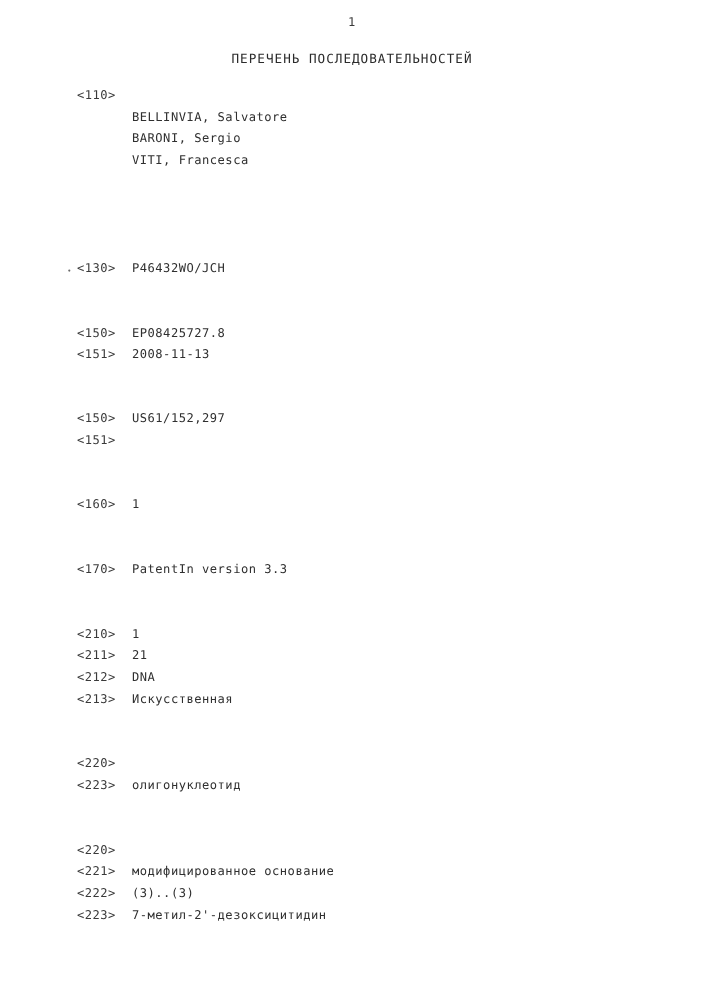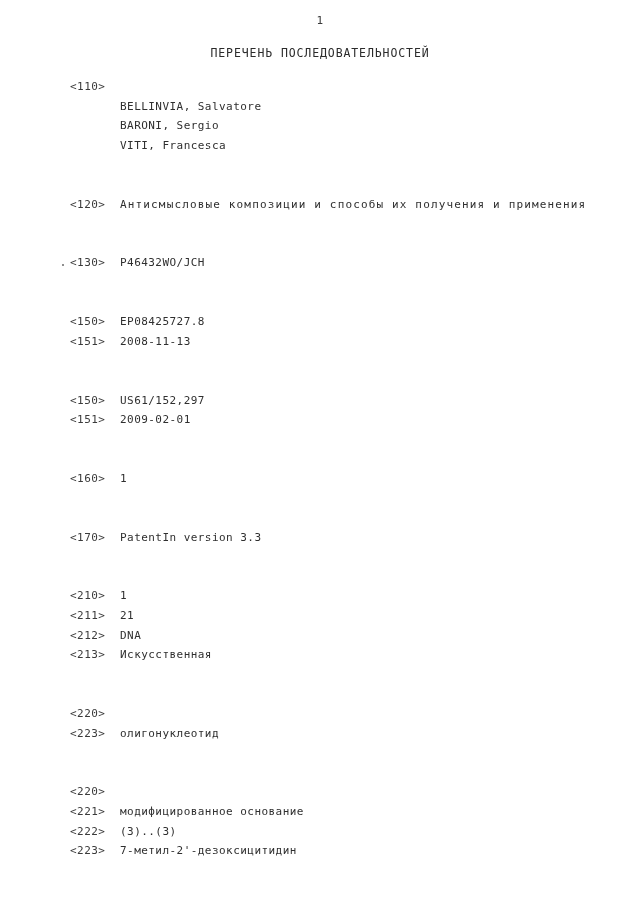--- a/index.html
+++ b/index.html
@@ -108,24 +108,20 @@
       <span class="value">BARONI, Sergio</span>
     </div>
     <div class="line">
       <span class="tag"></span>
       <span class="value">VITI, Francesca</span>
     </div>
 
     <div class="line spacer"></div>
     <div class="line spacer"></div>
 
-    <div class="line">
-      <span class="tag">&lt;120&gt;</span>
-      <span class="value wide-spaced">Антисмысловые композиции и способы их получения и применения</span>
-    </div>
 
     <div class="line spacer"></div>
     <div class="line spacer"></div>
 
     <div class="line has-artifact">
       <span class="dot-artifact"></span>
       <span class="tag">&lt;130&gt;</span>
       <span class="value">P46432WO/JCH</span>
     </div>
 
@@ -143,21 +139,20 @@
 
     <div class="line spacer"></div>
     <div class="line spacer"></div>
 
     <div class="line">
       <span class="tag">&lt;150&gt;</span>
       <span class="value">US61/152,297</span>
     </div>
     <div class="line">
       <span class="tag">&lt;151&gt;</span>
-      <span class="value">2009-02-01</span>
     </div>
 
     <div class="line spacer"></div>
     <div class="line spacer"></div>
 
     <div class="line">
       <span class="tag">&lt;160&gt;</span>
       <span class="value">1</span>
     </div>
 

